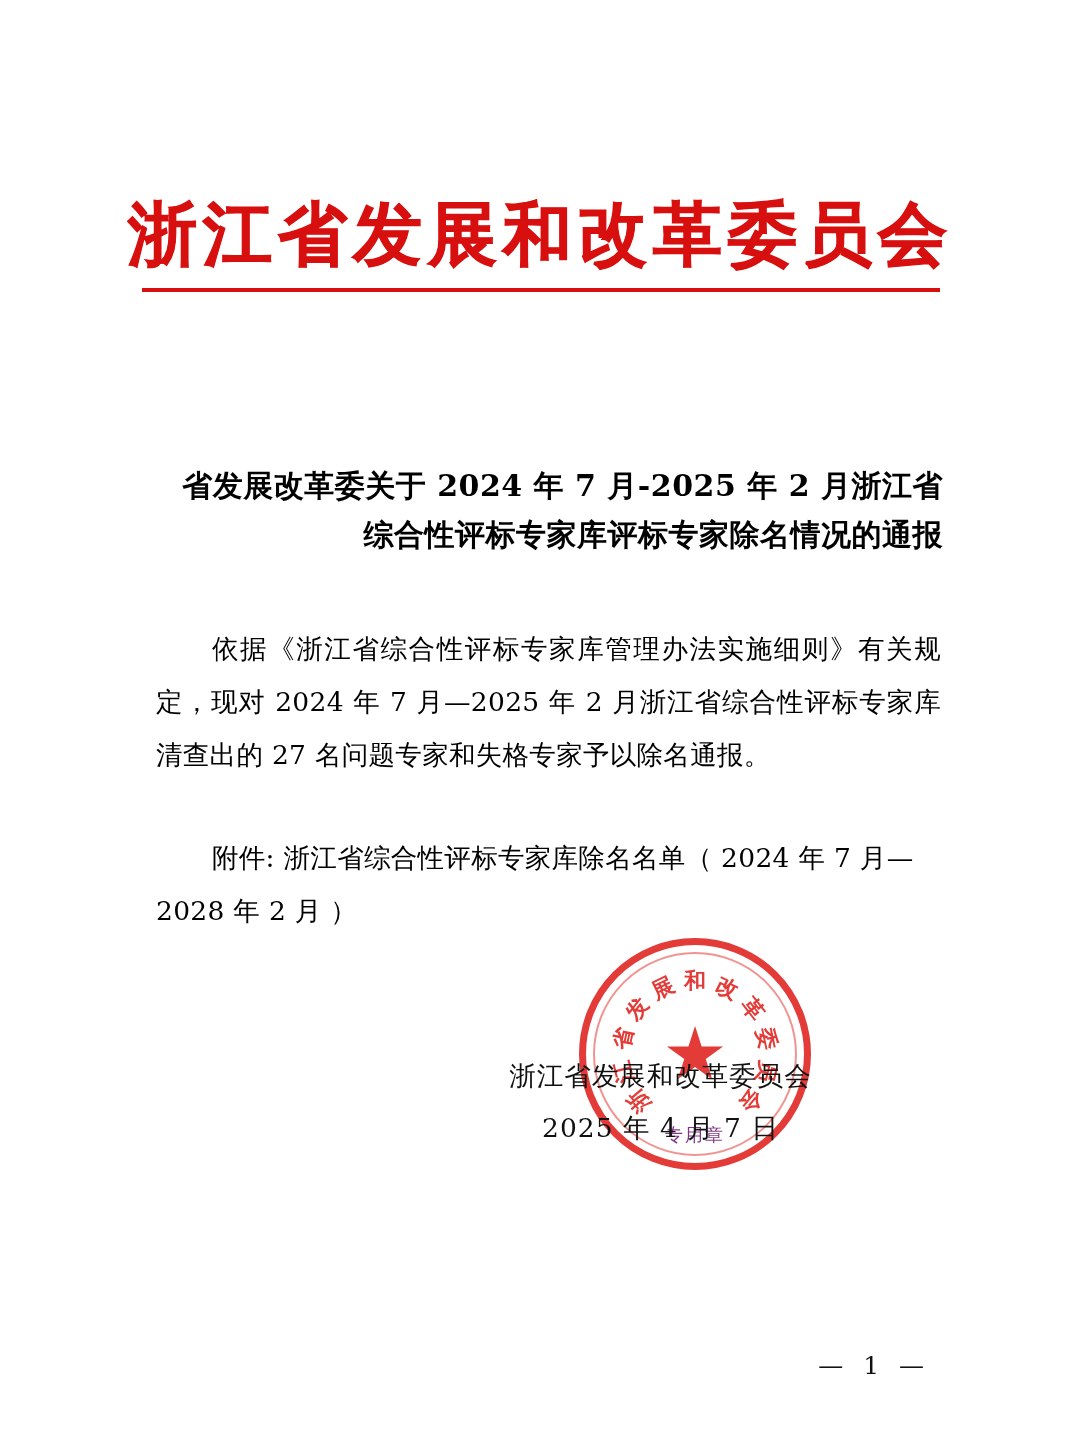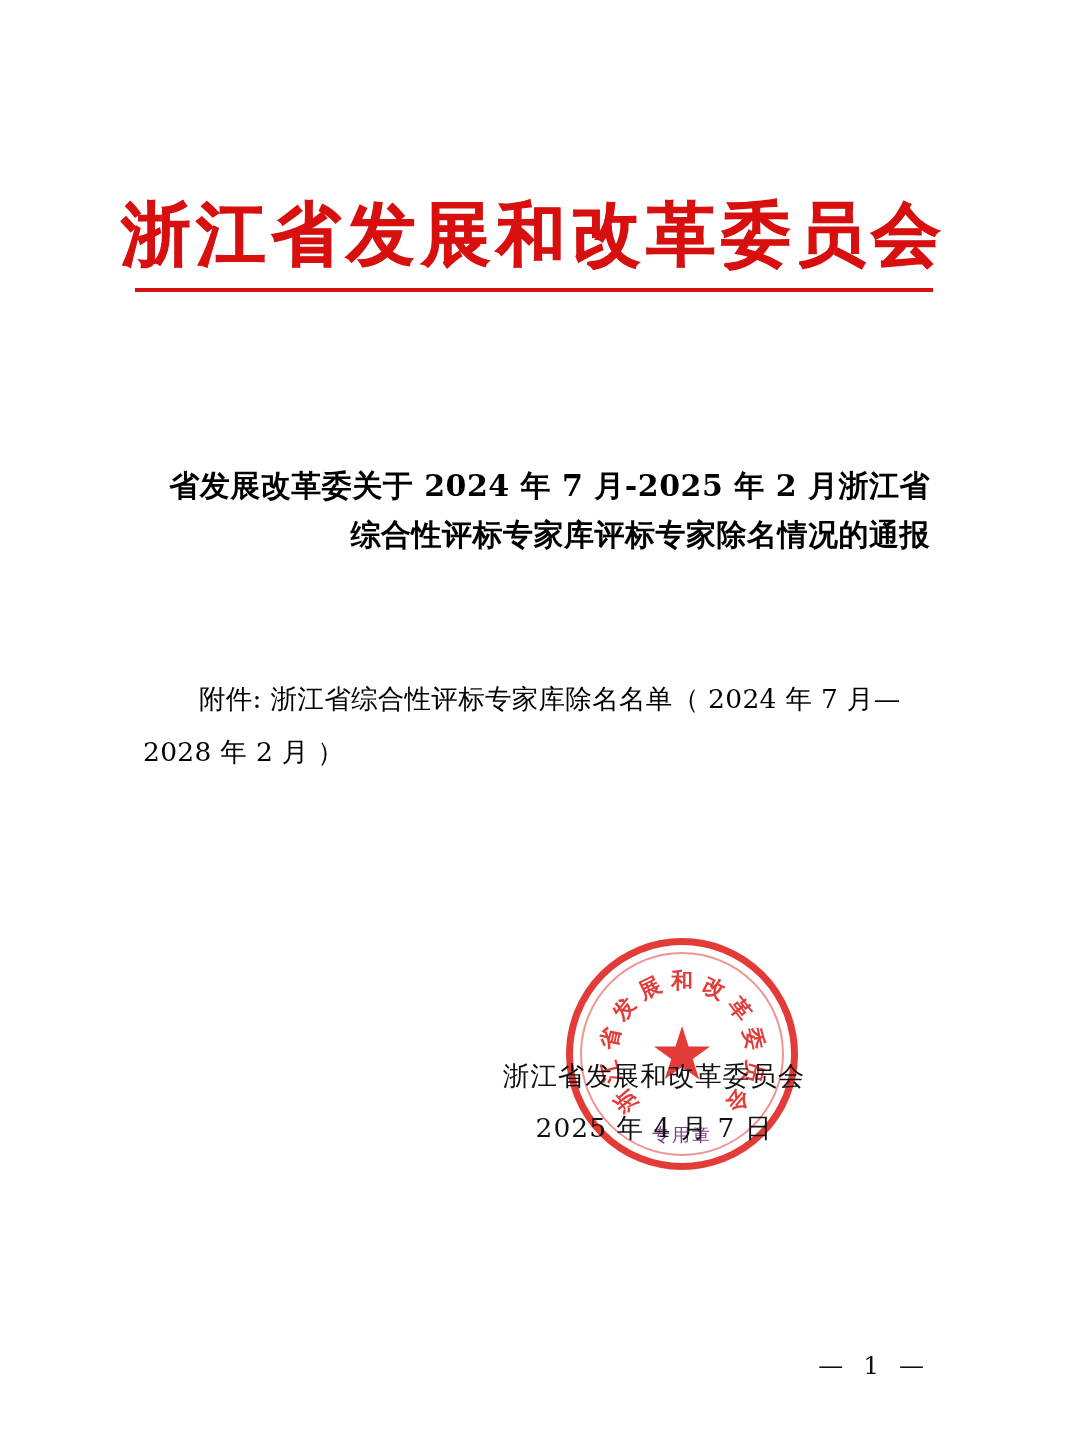--- a/index.html
+++ b/index.html
@@ -13,20 +13,21 @@
     position: relative;
     font-family: "DejaVu Serif", "Liberation Serif", serif;
     color: #000000;
     overflow: hidden;
   }
 
   .page {
     position: absolute;
     inset: 0;
     background: #ffffff;
+    margin-left: 13px;
   }
 
   
   .letterhead {
     position: absolute;
     top: 196px;
     left: 0;
     width: 100%;
     text-align: center;
   }
@@ -175,20 +176,21 @@
 <div class="page">
 
   <div class="letterhead">
     <div class="letterhead-title">浙江省发展和改革委员会</div>
     <div class="letterhead-rule"></div>
   </div>
 
   <div class="doc-title">省发展改革委关于 2024 年 7 月-2025 年 2 月浙江省综合性评标专家库评标专家除名情况的通报</div>
 
   <div class="body-block">
+    <p class="para indent">依据《浙江省综合性评标专家库管理办法实施细则》有关规定，现对 2024 年 7 月—2025 年 2 月浙江省综合性评标专家库清查出的 27 名问题专家和失格专家予以除名通报。</p>
     <p class="attach">附件: 浙江省综合性评标专家库除名名单（ 2024 年 7 月—2028 年 2 月 ）</p>
   </div>
 
   <div class="seal">
     <div class="seal-inner"></div>
     <div class="seal-text" id="seal-ring">
         <span style="transform: rotate(-130deg) translate(-50%, -88px) rotate(0deg); transform-origin: 0px 0px; left: 50%; top: 50%; position: absolute;">浙</span>
         <span style="transform: rotate(-104deg) translate(-50%, -88px) rotate(0deg); transform-origin: 0px 0px; left: 50%; top: 50%; position: absolute;">江</span>
         <span style="transform: rotate(-78deg) translate(-50%, -88px) rotate(0deg); transform-origin: 0px 0px; left: 50%; top: 50%; position: absolute;">省</span>
         <span style="transform: rotate(-52deg) translate(-50%, -88px) rotate(0deg); transform-origin: 0px 0px; left: 50%; top: 50%; position: absolute;">发</span>

